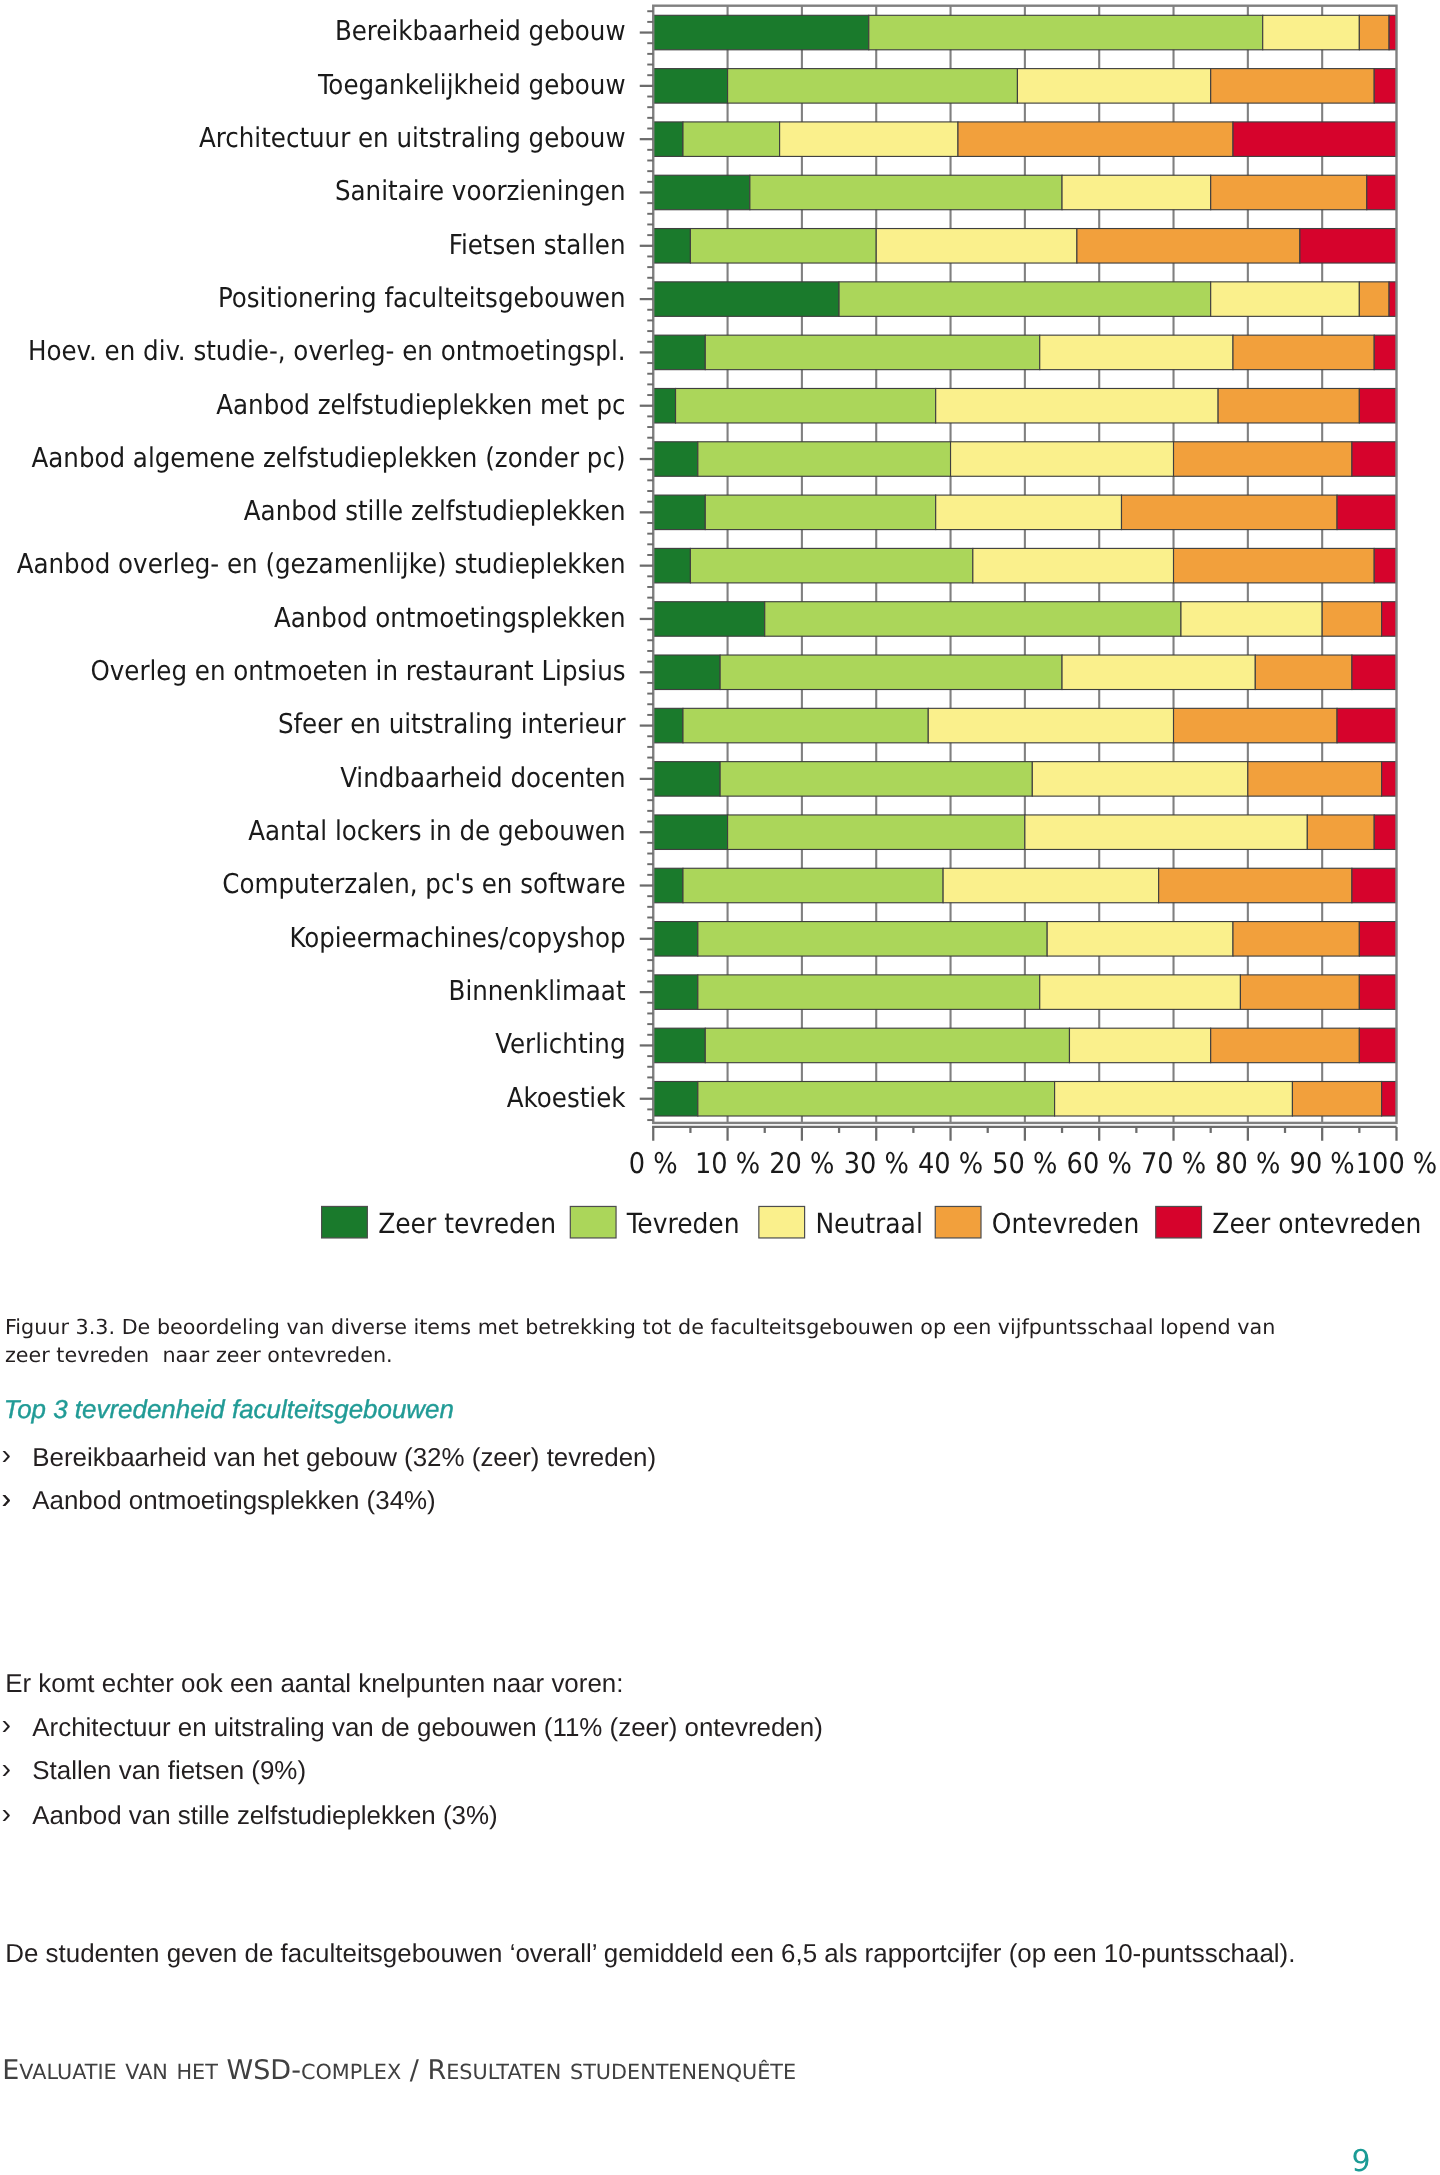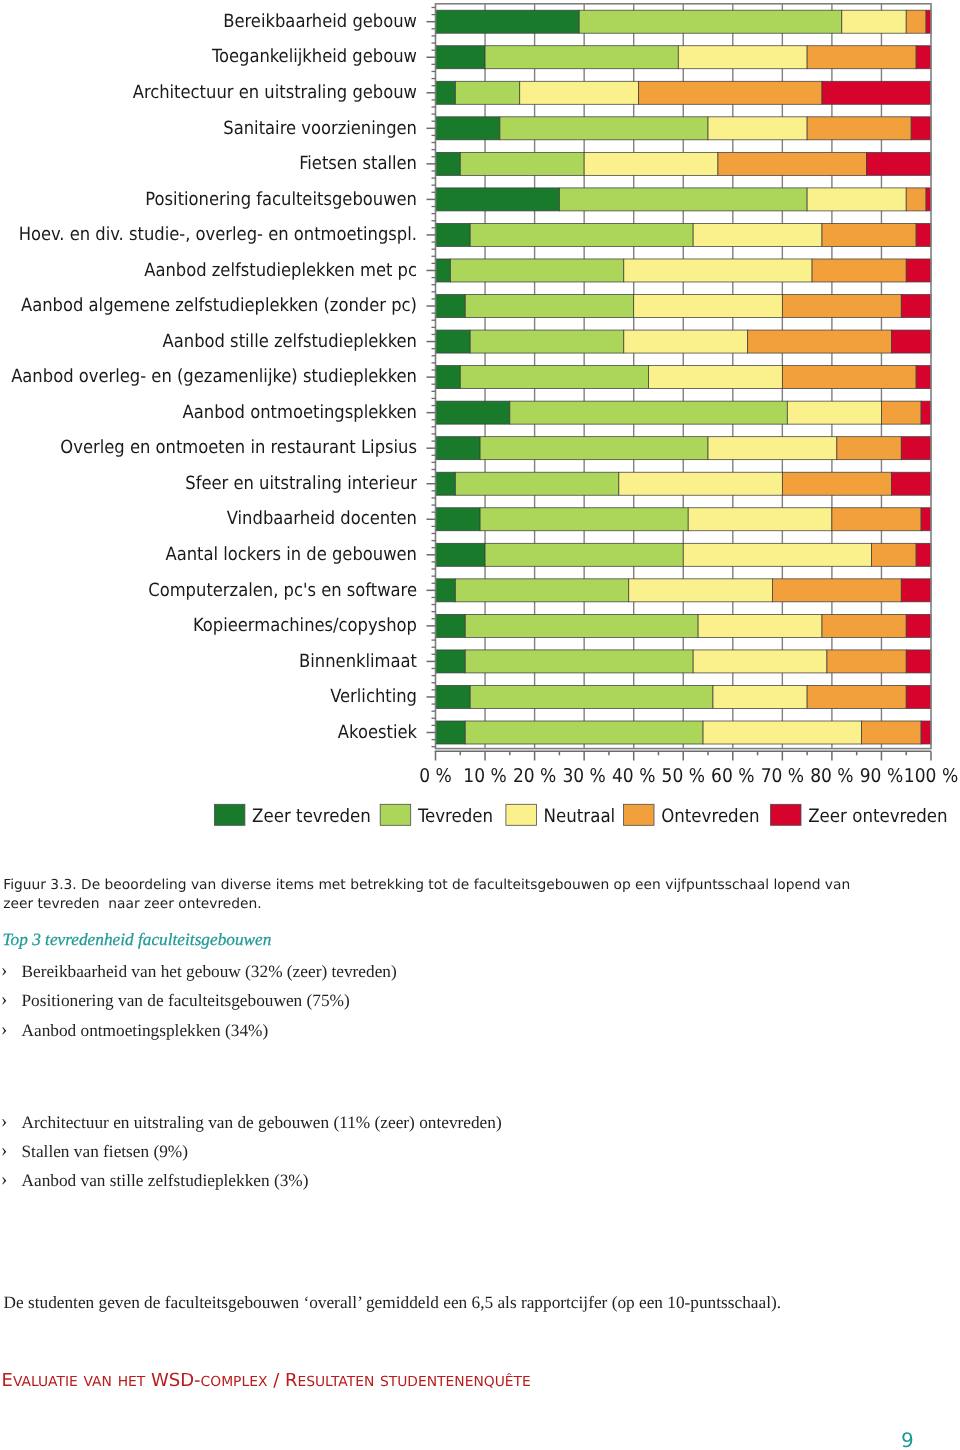--- a/index.html
+++ b/index.html
@@ -16,29 +16,29 @@
   .ticklbl{font-family:"DejaVu Sans Condensed","DejaVu Sans",sans-serif;font-size:19px;fill:#1a1a1a;}
   .leglbl{font-family:"DejaVu Sans Condensed","DejaVu Sans",sans-serif;font-size:18.5px;fill:#1a1a1a;}
 
   
   .caption{position:absolute;left:3.3px;top:850px;width:852px;white-space:pre-wrap;
            font-family:"DejaVu Sans",sans-serif;
            font-size:13.8px;line-height:19.4px;margin-top:26px;}
   .caption .lbl{font-weight:400;}
 
   .blk{position:absolute;left:3.5px;width:940px;
-       font-family:Liberation Serif, serif;
+       font-family:Liberation Sans, sans-serif;
        font-size:17.3px;line-height:29.2px;}
   .head{color:#219b96;font-style:italic;font-weight:400;font-size:17.3px;
         -webkit-text-stroke:0.25px #219b96;
         position:relative;top:-2.8px;left:-1px;}
   .li{position:relative;padding-left:18px;}
   .li .chev{position:absolute;left:-2.5px;top:-1px;font-size:19px;color:#231f20;}
 
-  .footer{position:absolute;left:1.5px;top:1371px;color:#b91c1c;
+  .footer{position:absolute;left:1.5px;top:1371px;color:#404040;
           font-family:"DejaVu Sans",sans-serif;
           font-size:18.0px;line-height:20px;white-space:nowrap;}
   .footer .sc{font-size:13.85px;}
   .pageno{position:absolute;left:901px;top:1428px;color:#1b9b95;
           font-family:"DejaVu Sans",sans-serif;font-size:20px;}
 </style>
 </head>
 <body>
 
 <div class="page">
@@ -345,25 +345,26 @@
           <text x="808.2" y="821.9" class="leglbl">Zeer ontevreden</text>
         </g>
       </svg>
     </div>
 
   <div class="caption"><span class="lbl">Figuur 3.3.</span><span> De beoordeling van diverse items met betrekking tot de faculteitsgebouwen op een vijfpuntsschaal lopend van zeer tevreden  naar zeer ontevreden.</span></div>
 
   <div class="blk" id="sec0" style="top:928px">
     <div class="head">Top 3 tevredenheid faculteitsgebouwen</div>
     <div class="li"><span class="chev">›</span><span>Bereikbaarheid van het gebouw (32% (zeer) tevreden)</span></div>
-    <div class="li"><span class="chev">›</span><span>Positionering van de faculteitsgebouwen (75%)</span></div>
+    <div class="li"><span class="chev">›</span></div>
     <div class="li"><span class="chev">›</span><span>Aanbod ontmoetingsplekken (34%)</span></div>
   </div>
 
   <div class="blk" id="sec1" style="top:1108px">
+    <div>Er komt echter ook een aantal knelpunten naar voren:</div>
     <div class="li"><span class="chev">›</span><span>Architectuur en uitstraling van de gebouwen (11% (zeer) ontevreden)</span></div>
     <div class="li"><span class="chev">›</span><span>Stallen van fietsen (9%)</span></div>
     <div class="li"><span class="chev">›</span><span>Aanbod van stille zelfstudieplekken (3%)</span></div>
   </div>
 
   <div class="blk" id="closing" style="top:1288px">
     <div>De studenten geven de faculteitsgebouwen ‘overall’ gemiddeld een 6,5 als rapportcijfer (op een 10-puntsschaal).</div>
   </div>
 
   <div class="footer" id="footer">E<span class="sc">VALUATIE</span> <span class="sc">VAN</span> <span class="sc">HET</span> WSD-<span class="sc">COMPLEX</span> / R<span class="sc">ESULTATEN</span> <span class="sc">STUDENTENENQUÊTE</span></div>

